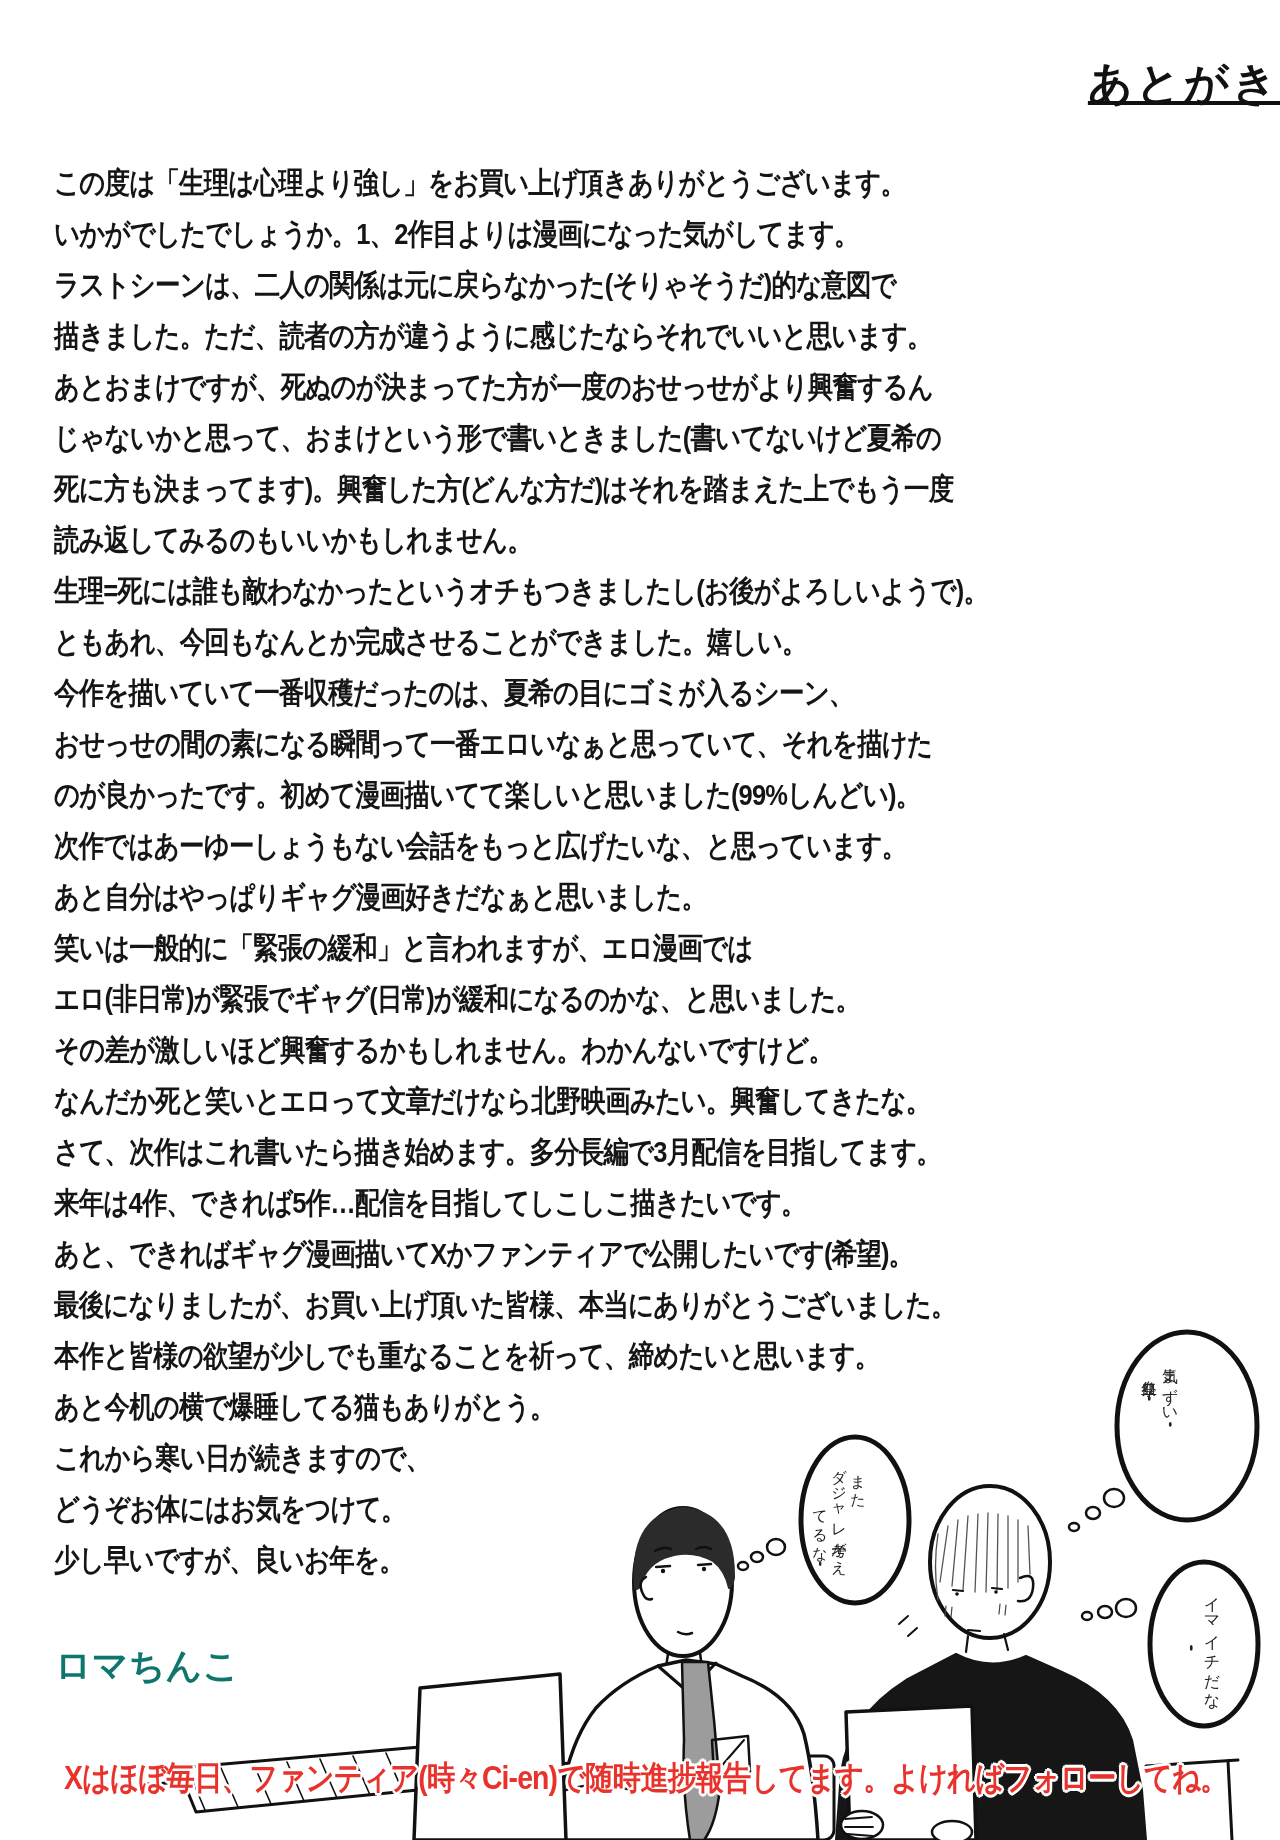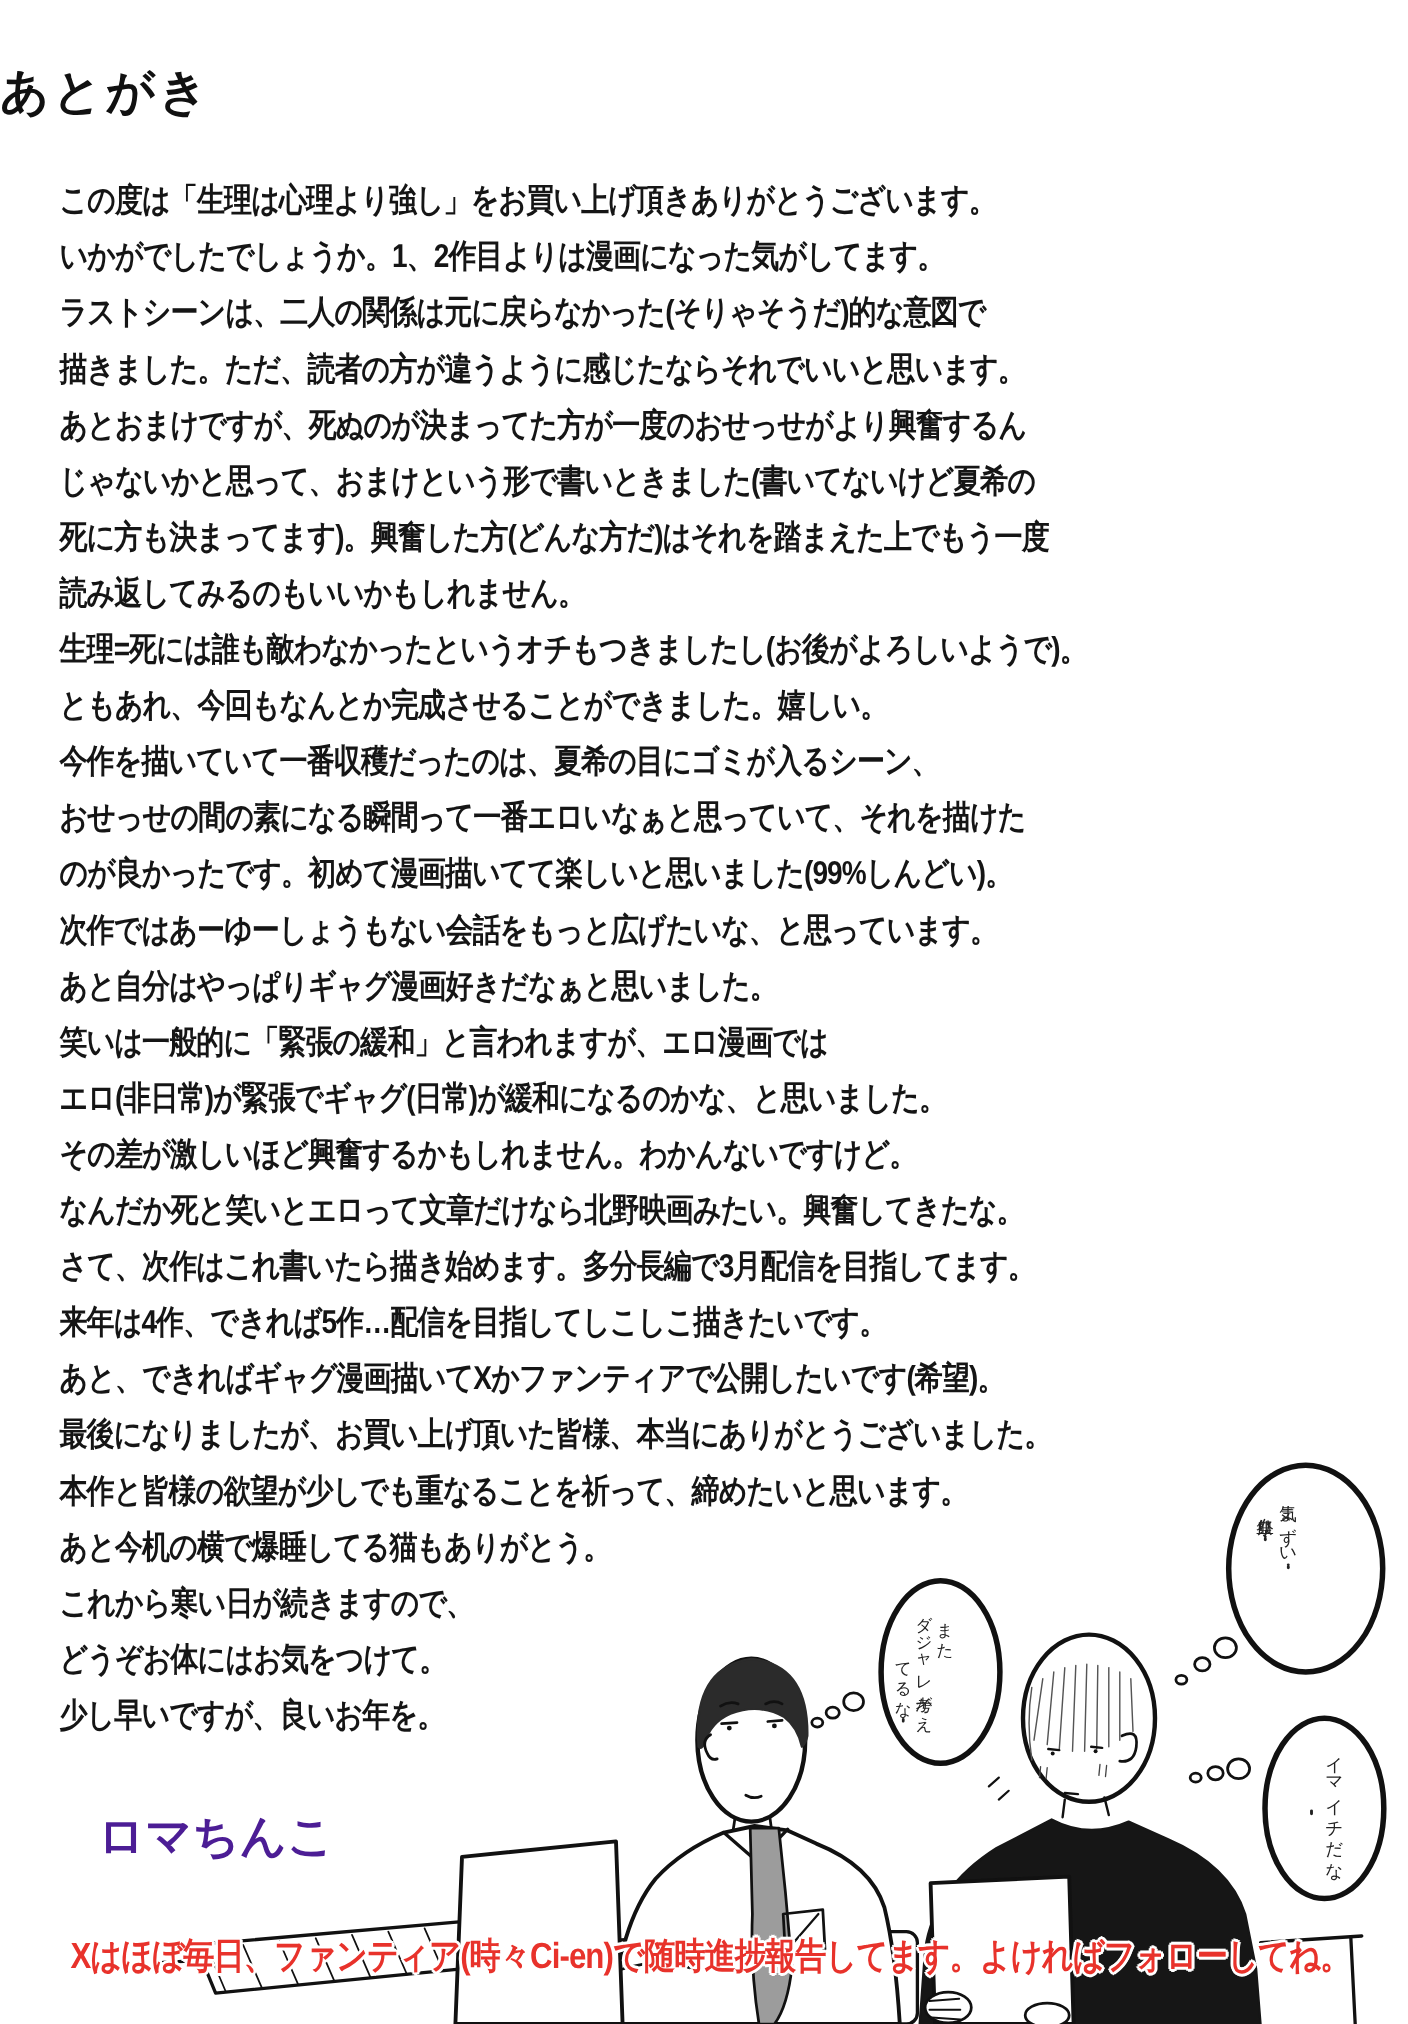--- a/index.html
+++ b/index.html
@@ -3,33 +3,33 @@
 <meta charset="utf-8">
 <style>
   html,body{margin:0;padding:0;background:#888;}
   #page{
     position:relative;width:1280px;height:1840px;background:#ffffff;
     overflow:hidden;margin:0 auto;
     font-family:"Liberation Sans","DejaVu Sans",sans-serif;
     color:#1a1a1a;
   }
   #title{
-    position:absolute;left:0;top:54px;width:1280px;text-align:left;
-    font-size:44px;font-weight:700;letter-spacing:3px;color:#111;
+    position:absolute;left:0;top:54px;width:1280px;text-align:right;
+    font-size:44px;font-weight:700;letter-spacing:3px;color:#111;text-decoration:underline;
   }
   #bodytext{
     position:absolute;left:54px;top:157px;
     transform:scaleX(0.85);transform-origin:0 0;
   }
   .line{
     height:51px;line-height:51px;white-space:nowrap;
     font-size:30px;font-weight:600;letter-spacing:-1px;color:#151515;
   }
   #signature{
-    position:absolute;left:55px;top:1642px;font-size:42px;font-weight:600;color:#4c1d95;margin-left:34px;
+    position:absolute;left:55px;top:1642px;font-size:36px;font-weight:600;color:#0f766e;
   }
   #illustration{position:absolute;left:0;top:1320px;z-index:1;}
   .vtext{
     position:absolute;z-index:2;
     writing-mode:vertical-rl;text-orientation:upright;
     font-weight:500;color:#222;letter-spacing:1px;
   }
   .vtext span{display:block;}
   #bubble-dajare-text{left:810px;top:1458px;height:150px;font-size:15px;}
   #bubble-dajare-text span:nth-child(1){padding-top:6px;}

